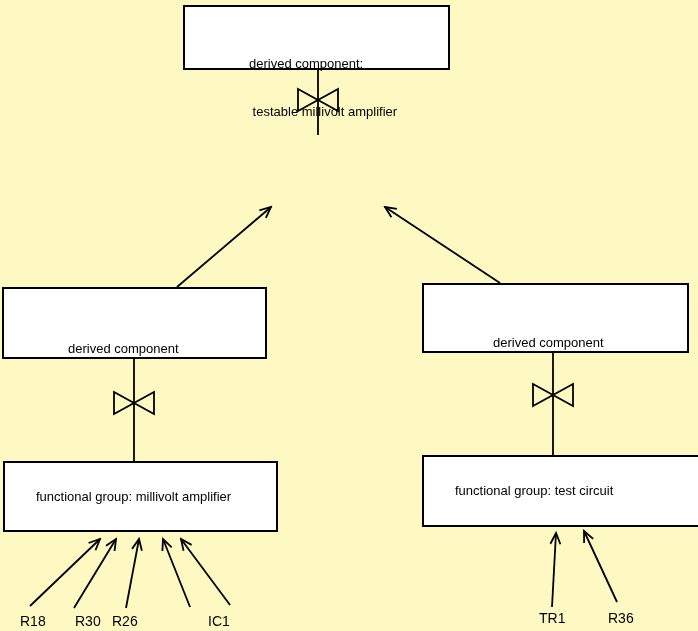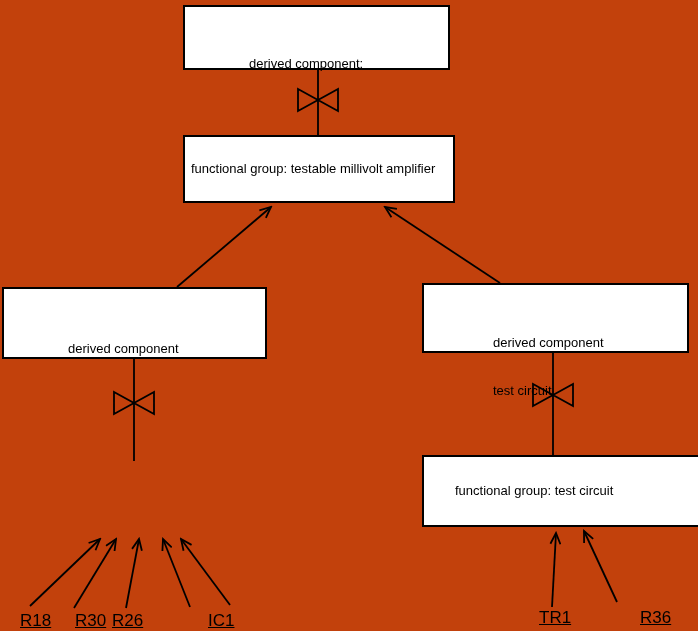--- a/index.html
+++ b/index.html
@@ -4,21 +4,21 @@
 <style>
   html, body {
     margin: 0;
     padding: 0;
     background: #ffffff;
   }
   #canvas {
     position: relative;
     width: 698px;
     height: 631px;
-    background: #c2410c;
+    background: #fef9c3;
     font-family: "Liberation Sans", sans-serif;
     color: #000000;
     overflow: hidden;
   }
   #connector-layer {
     position: absolute;
     left: 0;
     top: 0;
     width: 698px;
     height: 631px;
@@ -39,32 +39,31 @@
     justify-content: center;
   }
   #box-top-derived      { left: 183px; top: 5px;   width: 267px; height: 65px;  padding: 17px 4px 0 64px; }
   #box-top-functional   { left: 183px; top: 135px; width: 272px; height: 68px;  padding-left: 6px; }
   #box-left-derived     { left: 2px;   top: 287px; width: 265px; height: 72px;  padding: 20px 4px 0 64px; }
   #box-right-derived    { left: 422px; top: 283px; width: 267px; height: 70px;  padding: 18px 4px 0 69px; }
   #box-left-functional  { left: 3px;   top: 461px; width: 275px; height: 71px;  padding-left: 31px; }
   #box-right-functional { left: 422px; top: 455px; width: 284px; height: 72px;  padding-left: 31px; }
   .comp-label {
     position: absolute;
-    font-size: 17px;
+    font-size: 14px;
     line-height: 14px;
     white-space: nowrap;
-    text-decoration: underline;
   }
   #label-r18 { left: 20px;  top: 614px; }
   #label-r30 { left: 63px;  top: 614px; margin-left: 12px; }
   #label-r26 { left: 112px; top: 614px; }
   #label-r22 { left: 182px; top: 614px; margin-top: 48px; }
   #label-ic1 { left: 208px; top: 614px; }
   #label-tr1 { left: 539px; top: 611px; }
-  #label-r36 { left: 608px; top: 611px; margin-left: 32px; }
+  #label-r36 { left: 608px; top: 611px; }
 </style>
 </head>
 <body>
 
 <div id="canvas">
 
   <svg id="connector-layer" viewBox="0 0 698 631" xmlns="http://www.w3.org/2000/svg">
     <defs>
       <marker id="openArrow" viewBox="0 0 14 12" refX="12" refY="6" markerWidth="14" markerHeight="12" markerUnits="userSpaceOnUse" orient="auto">
         <path d="M1,1 L12,6 L1,11" fill="none" stroke="#000000" stroke-width="1.8"></path>
@@ -89,35 +88,35 @@
     <line x1="126" y1="608" x2="139" y2="539" stroke="#000000" stroke-width="1.8" marker-end="url(#openArrow)"></line>
     <line x1="190" y1="607" x2="163" y2="539" stroke="#000000" stroke-width="1.8" marker-end="url(#openArrow)"></line>
     <line x1="230" y1="605" x2="181" y2="539" stroke="#000000" stroke-width="1.8" marker-end="url(#openArrow)"></line>
 
     <line x1="552" y1="607" x2="556" y2="533" stroke="#000000" stroke-width="1.8" marker-end="url(#openArrow)"></line>
     <line x1="617" y1="602" x2="584" y2="531" stroke="#000000" stroke-width="1.8" marker-end="url(#openArrow)"></line>
   </svg>
 
   <div class="box" id="box-top-derived">
     <div class="bline">derived component:</div>
+    <div class="bline"> testable millivolt amplifier</div>
   </div>
 
-  <div class="box vcenter" id="box-top-functional">
-    <div class="bline">functional group: testable millivolt amplifier</div>
-  </div>
 
   <div class="box" id="box-left-derived">
     <div class="bline">derived component</div>
   </div>
 
   <div class="box" id="box-right-derived">
     <div class="bline">derived component</div>
-    <div class="bline">test circuit</div>
   </div>
 
+  <div class="box vcenter" id="box-left-functional">
+    <div class="bline">functional group: millivolt amplifier</div>
+  </div>
 
   <div class="box vcenter" id="box-right-functional">
     <div class="bline">functional group: test circuit</div>
   </div>
 
   <div class="comp-label" id="label-r18">R18</div>
   <div class="comp-label" id="label-r30">R30</div>
   <div class="comp-label" id="label-r26">R26</div>
   <div class="comp-label" id="label-r22">R22</div>
   <div class="comp-label" id="label-ic1">IC1</div>

